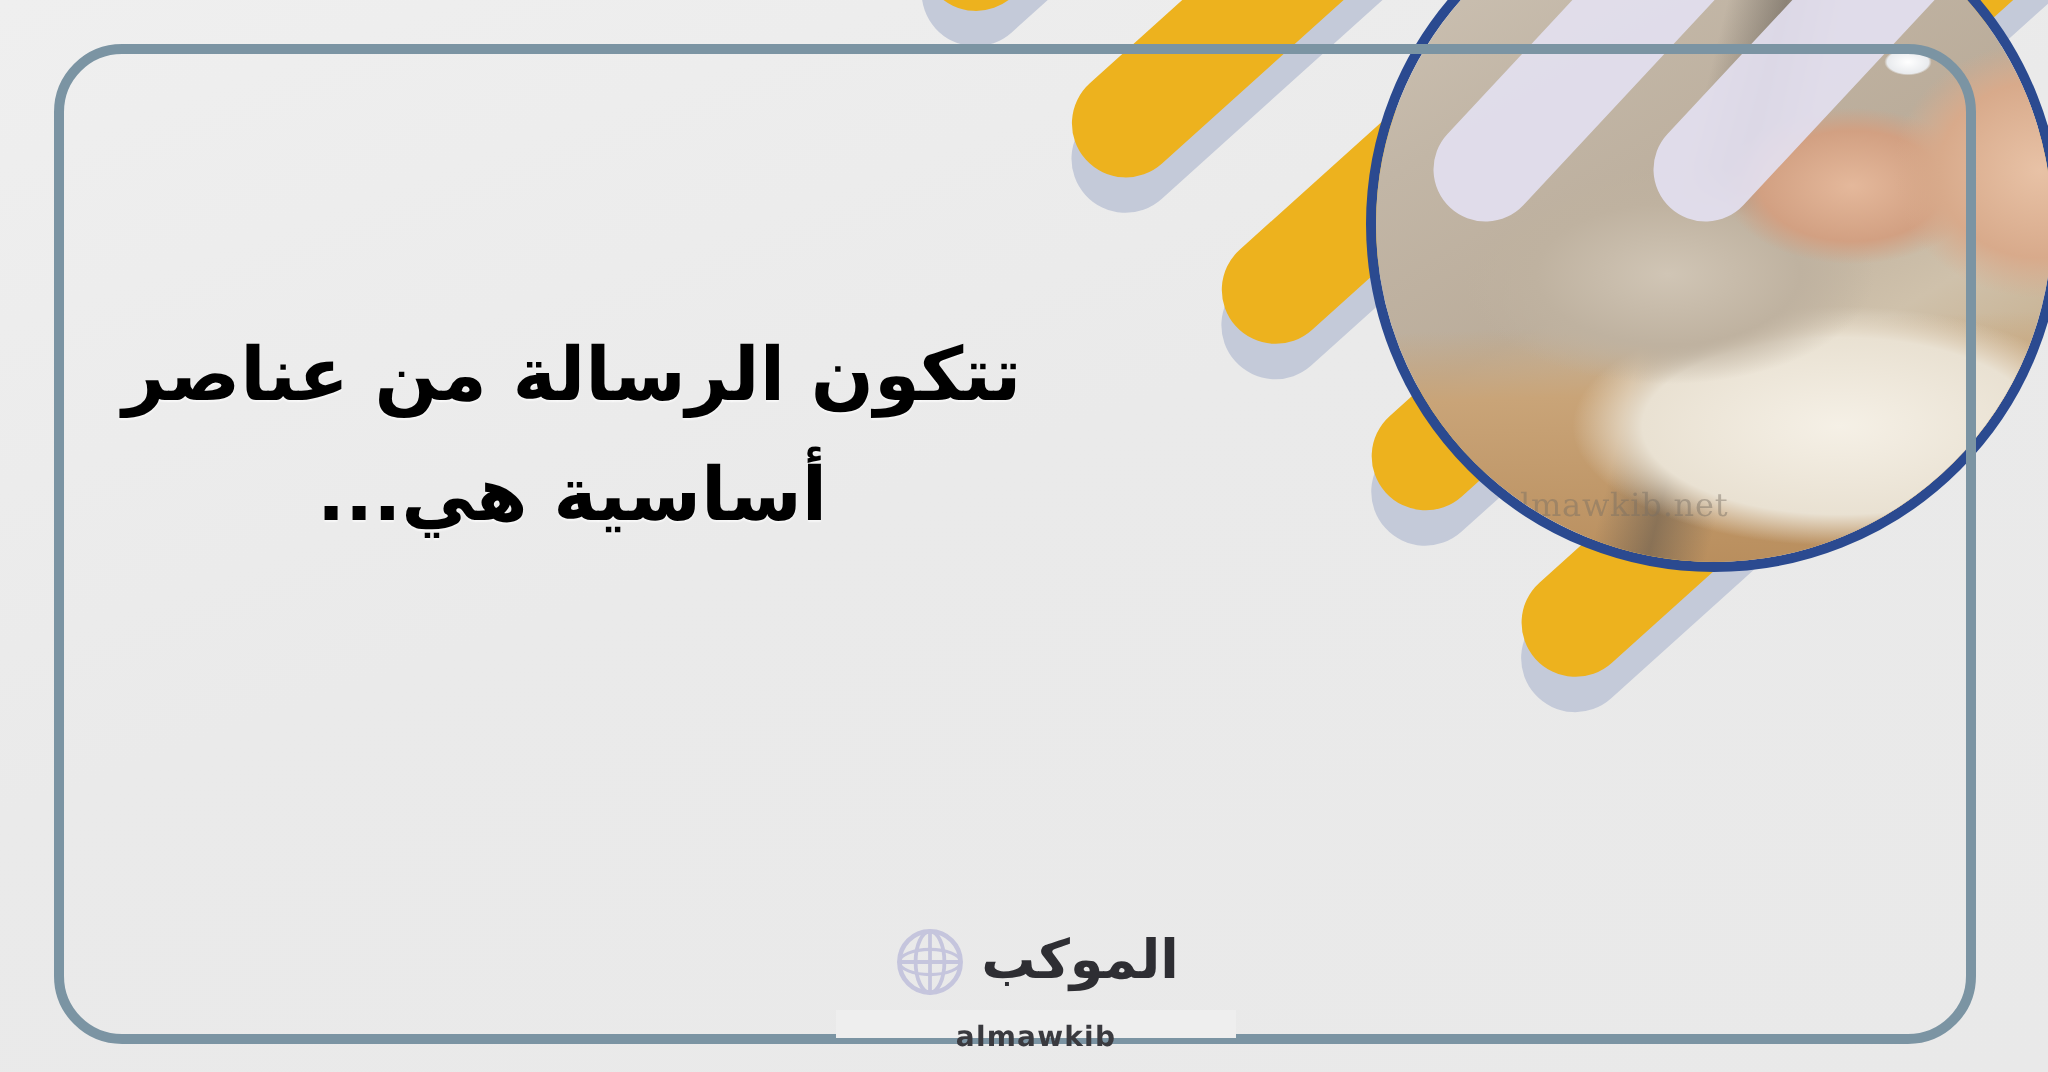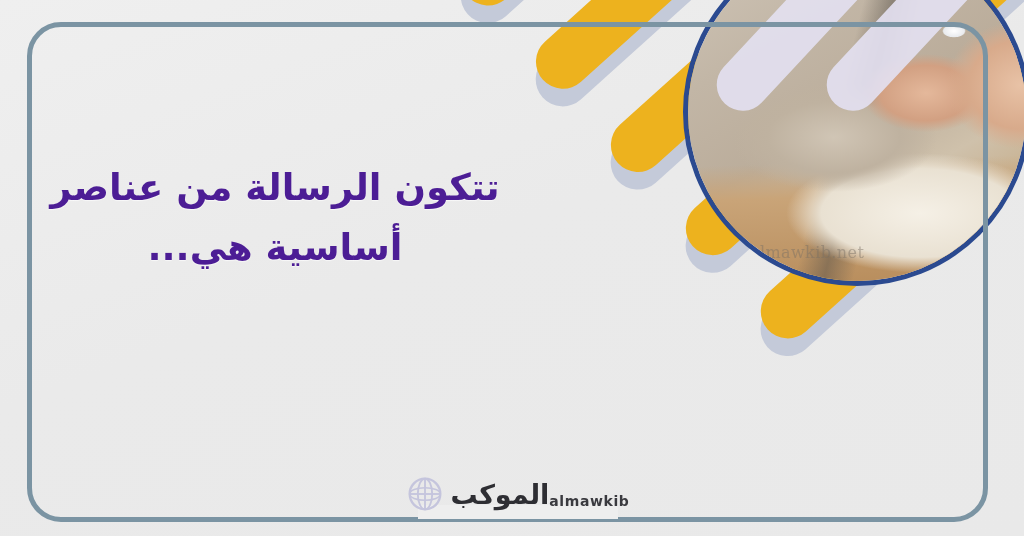--- a/index.html
+++ b/index.html
@@ -121,41 +121,42 @@
     left: 418px;
     top: 505px;
     width: 200px;
     height: 14px;
     background: #eeeeee;
   }
 
   
   .headline {
     position: absolute;
-    left: 40px;
+    left: 51px;
     top: 158px;
     width: 470px;
     text-align: center;
     direction: rtl;
-    color: #4c1d95;
+    color: #000000;
     font-size: 37px;
     font-weight: bold;
     line-height: 1.62;
     letter-spacing: 0px;
     text-shadow: 0 1px 1px rgba(255,255,255,0.65);
   }
 
   
   .logo {
     position: absolute;
     left: 418px;
     top: 463px;
     width: 200px;
     height: 62px;
     display: flex;
+    flex-direction: column;
     align-items: center;
     justify-content: center;
   }
   .logo-row {
     display: flex;
     align-items: center;
     gap: 8px;
   }
   .globe-icon {
     width: 36px;

